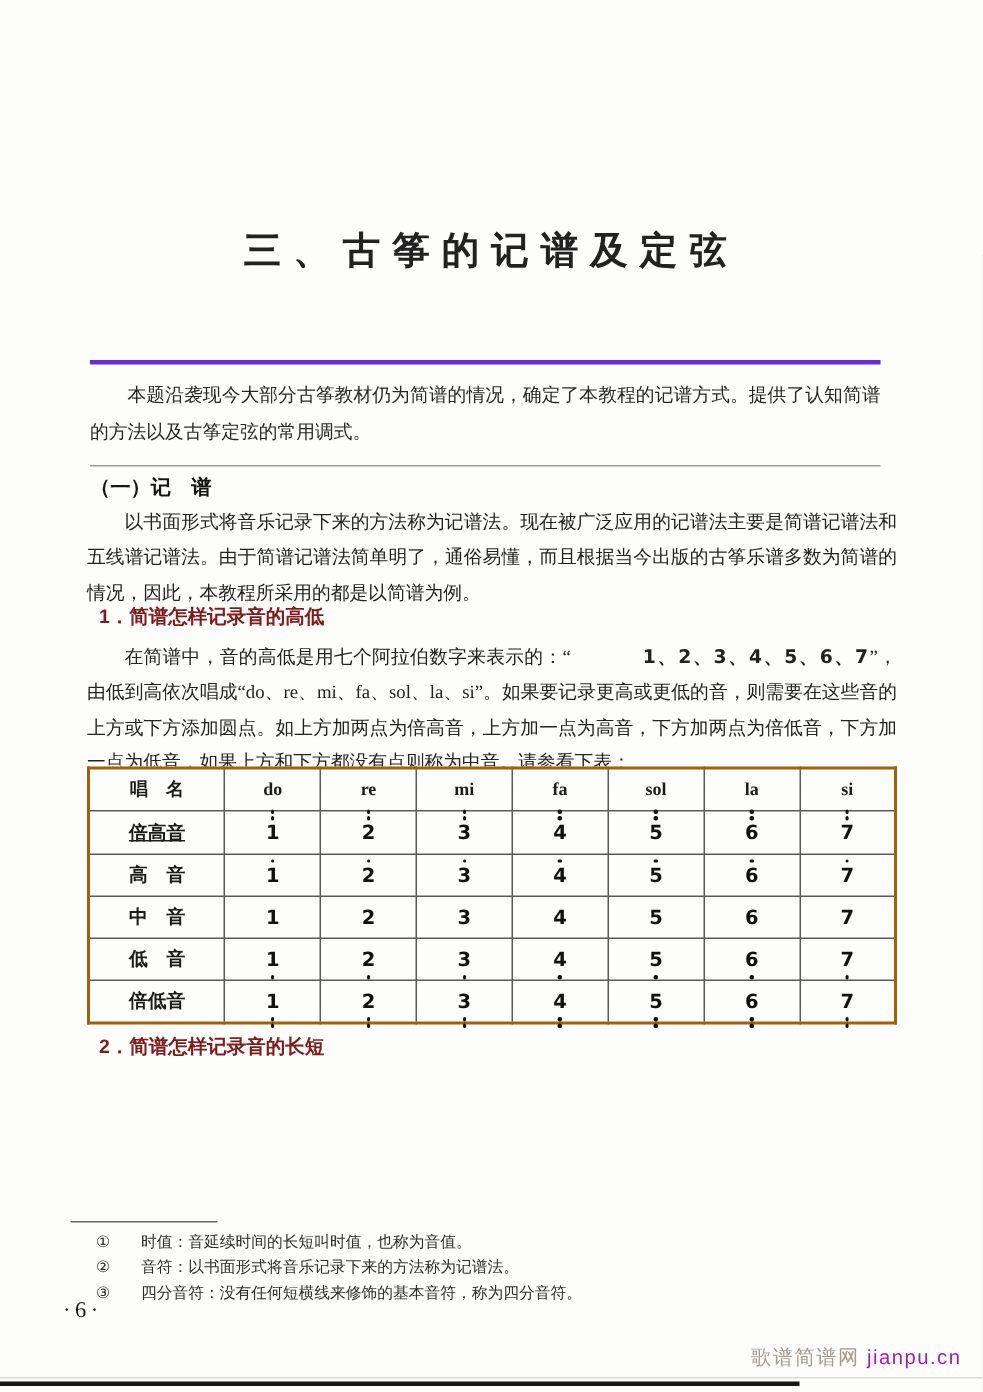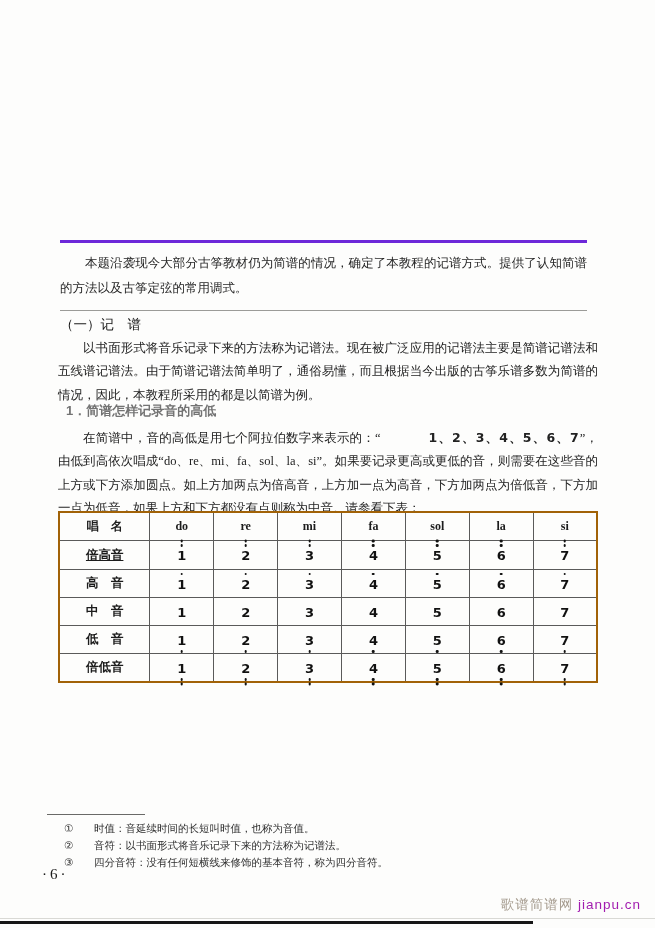--- a/index.html
+++ b/index.html
@@ -24,26 +24,26 @@
     top:240px;left:60px;width:527px;
     border-top:3px solid #6d28d9;
     border-bottom:1px solid #9b9b98;
     padding:8px 0 9px 0;
     font-size:12.5px;line-height:25px;
     text-align:justify;text-indent:2em;
     color:#262626;
   }
   .sec-head{
     left:60px;
-    font-size:13.5px;font-weight:400;color:#161616;
+    font-size:13.5px;font-weight:700;color:#161616;
     font-family:"Liberation Serif","DejaVu Serif",serif;
   }
   .sub-head{
     left:66px;
-    font-size:13px;font-weight:700;color:#737373;
+    font-size:13px;font-weight:700;color:#7f1d1d;
     font-family:"Liberation Sans","DejaVu Sans",sans-serif;
   }
   .para{
     left:58px;width:540px;
     font-size:12.5px;line-height:23.3px;
     text-align:justify;text-indent:2em;
     color:#222;
   }
   .bnum{
     font-family:"DejaVu Sans","Liberation Sans",sans-serif;
@@ -122,20 +122,21 @@
   }
   .scan-line-dark{
     top:921px;left:0;width:533px;height:3px;background:#161616;
   }
 </style>
 </head>
 <body>
 
 <div class="page">
 
+  <div class="abs page-title">三、古筝的记谱及定弦</div>
 
   <div class="abs intro-box">
     <span>本题沿袭现今大部分古筝教材仍为简谱的情况，确定了本教程的记谱方式。提供了认知简谱的方法以及古筝定弦的常用调式。</span>
   </div>
 
   <div class="abs sec-head" style="top:316px;">（一）记　谱</div>
 
   <div class="abs para" style="top:337px;">以书面形式将音乐记录下来的方法称为记谱法。现在被广泛应用的记谱法主要是简谱记谱法和五线谱记谱法。由于简谱记谱法简单明了，通俗易懂，而且根据当今出版的古筝乐谱多数为简谱的情况，因此，本教程所采用的都是以简谱为例。</div>
 
   <div class="abs sub-head" style="top:402px;">1．简谱怎样记录音的高低</div>
@@ -212,20 +213,21 @@
       <td><span class="note">2</span></td>
       <td><span class="note">3</span></td>
       <td><span class="note">4</span></td>
       <td><span class="note">5</span></td>
       <td><span class="note">6</span></td>
       <td><span class="note">7</span></td>
     </tr>
   </tbody>
     </table>
 
+  <div class="abs sub-head" style="top:689px;">2．简谱怎样记录音的长短</div>
 
 
   <div class="abs fn-rule"></div>
 
   <div class="abs footnotes">
     <div class="fn-item">
       <span class="fn-marker">①</span>
       <span>时值：音延续时间的长短叫时值，也称为音值。</span>
     </div>
     <div class="fn-item">

